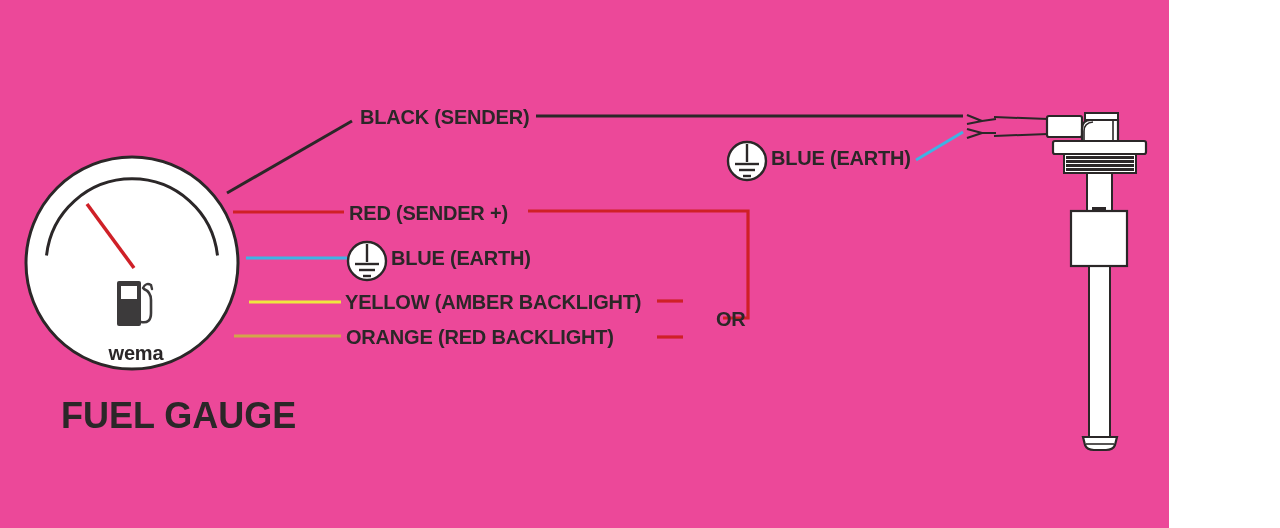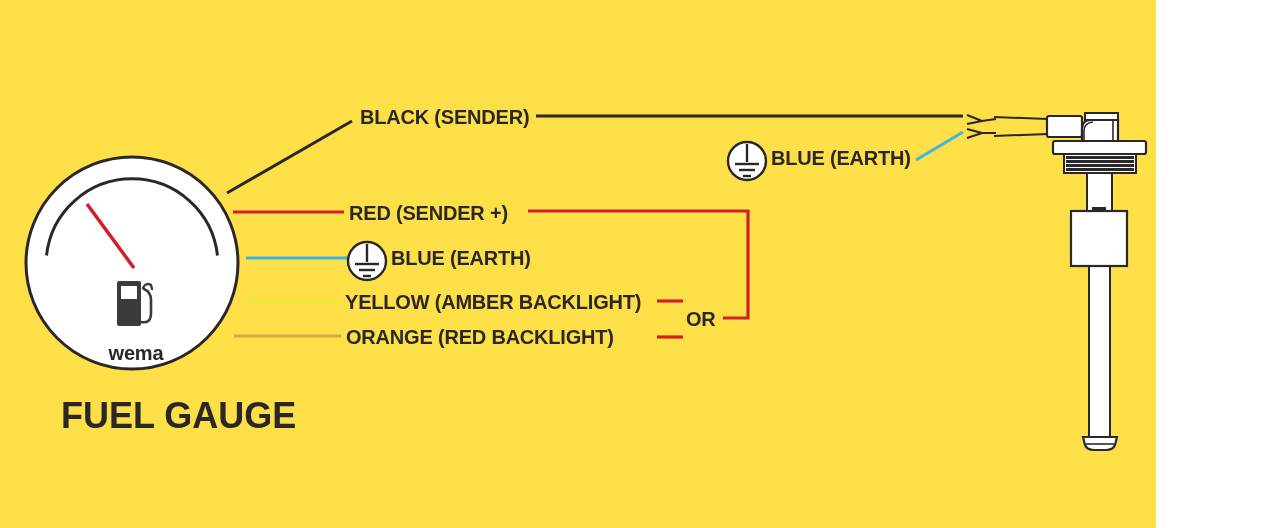--- a/index.html
+++ b/index.html
@@ -1,17 +1,17 @@
 <!DOCTYPE html>
 <html><head>
 <meta charset="utf-8">
 <style>
   html,body{margin:0;padding:0;background:#ffffff;}
-  .stage{position:relative;width:1156px;height:528px;background:#fde047;overflow:hidden;
-         font-family:"Liberation Sans",sans-serif;}
+  .stage{position:relative;width:1156px;height:528px;background:#ec4899;overflow:hidden;
+         font-family:"Liberation Sans",sans-serif;padding-left:13px;}
   .art{position:absolute;left:0;top:0;}
   .lbl{position:absolute;font-weight:600;color:#2b2728;font-size:20px;
        letter-spacing:-0.2px;white-space:nowrap;line-height:1.1;}
   .lbl-big{font-size:36px;letter-spacing:0;}
   .lbl-center{text-align:center;}
   .lbl-sender{font-size:21px;line-height:33px;}
 </style>
 </head>
 <body>
 
@@ -120,21 +120,21 @@
   <div class="lbl" style="left:360px;top:106px;">BLACK (SENDER)</div>
 
   <div class="lbl" style="left:349px;top:202px;">RED (SENDER +)</div>
 
   <div class="lbl" style="left:391px;top:247px;">BLUE (EARTH)</div>
 
   <div class="lbl" style="left:345px;top:291px;">YELLOW (AMBER BACKLIGHT)</div>
 
   <div class="lbl" style="left:346px;top:326px;">ORANGE (RED BACKLIGHT)</div>
 
-  <div class="lbl" style="left:686px;top:308px;">OR</div>
+  <div class="lbl" style="left:716px;top:308px;">OR</div>
 
   <div class="lbl" style="left:771px;top:147px;">BLUE (EARTH)</div>
 
   <div class="lbl lbl-center" style="left:102px;top:318px;width:68px;margin-top:24px;">wema</div>
 
   <div class="lbl lbl-big" style="left:61px;top:396px;">FUEL GAUGE</div>
 
   <div class="lbl lbl-center lbl-sender" style="left:1164px;top:110px;width:92px;">
   </div>
 

